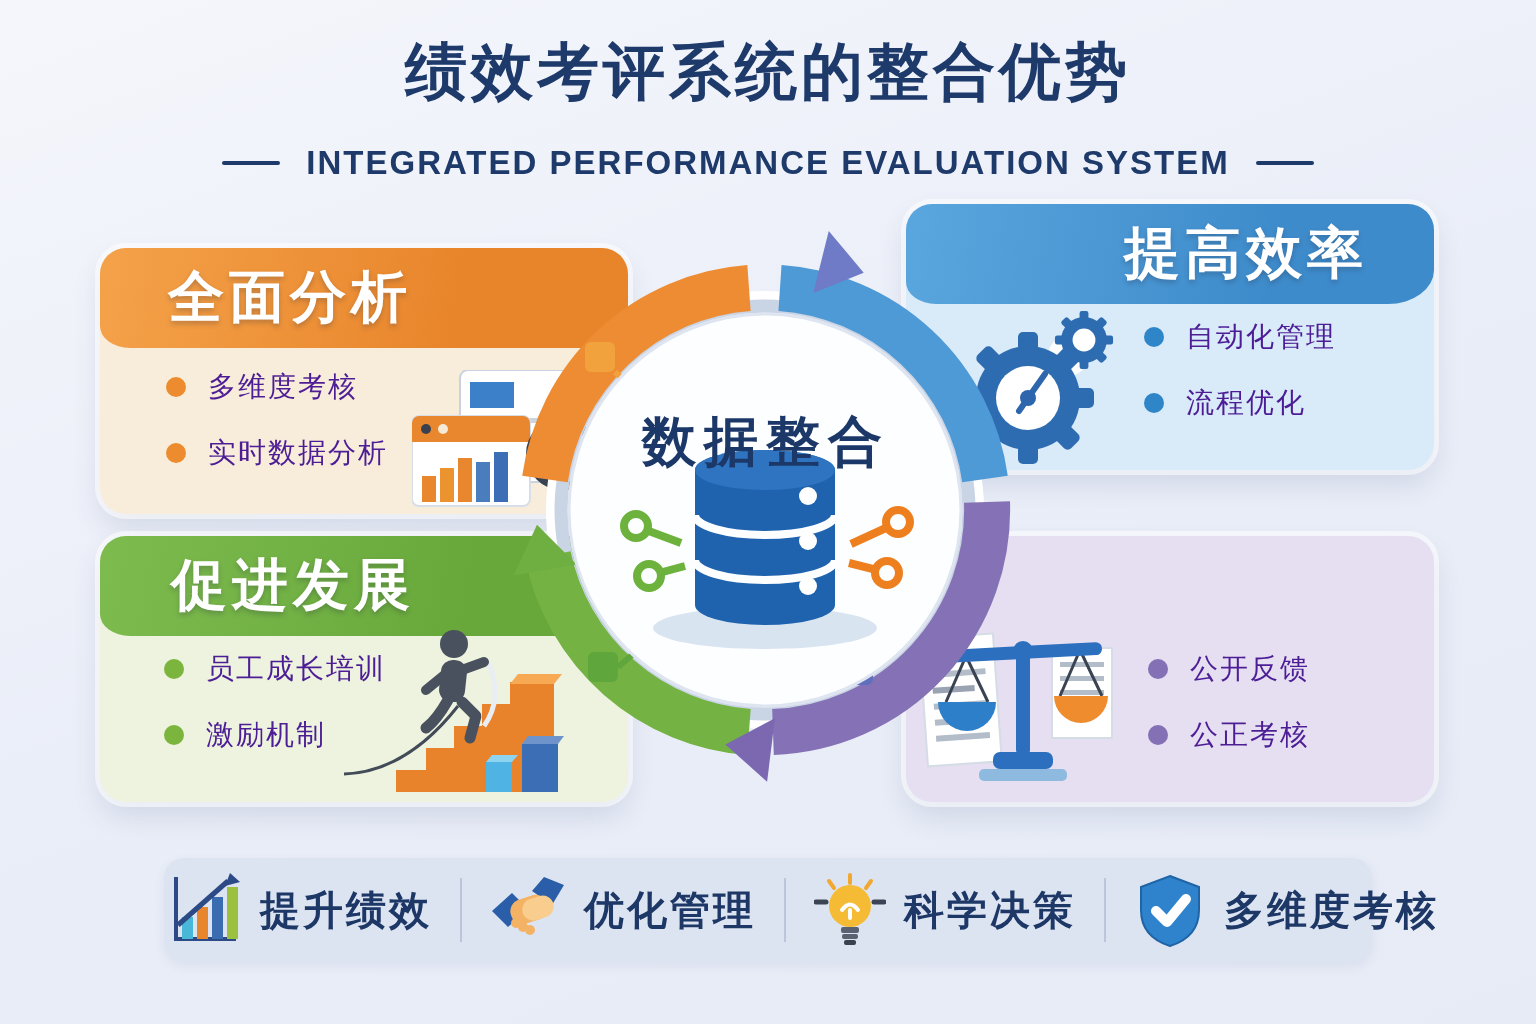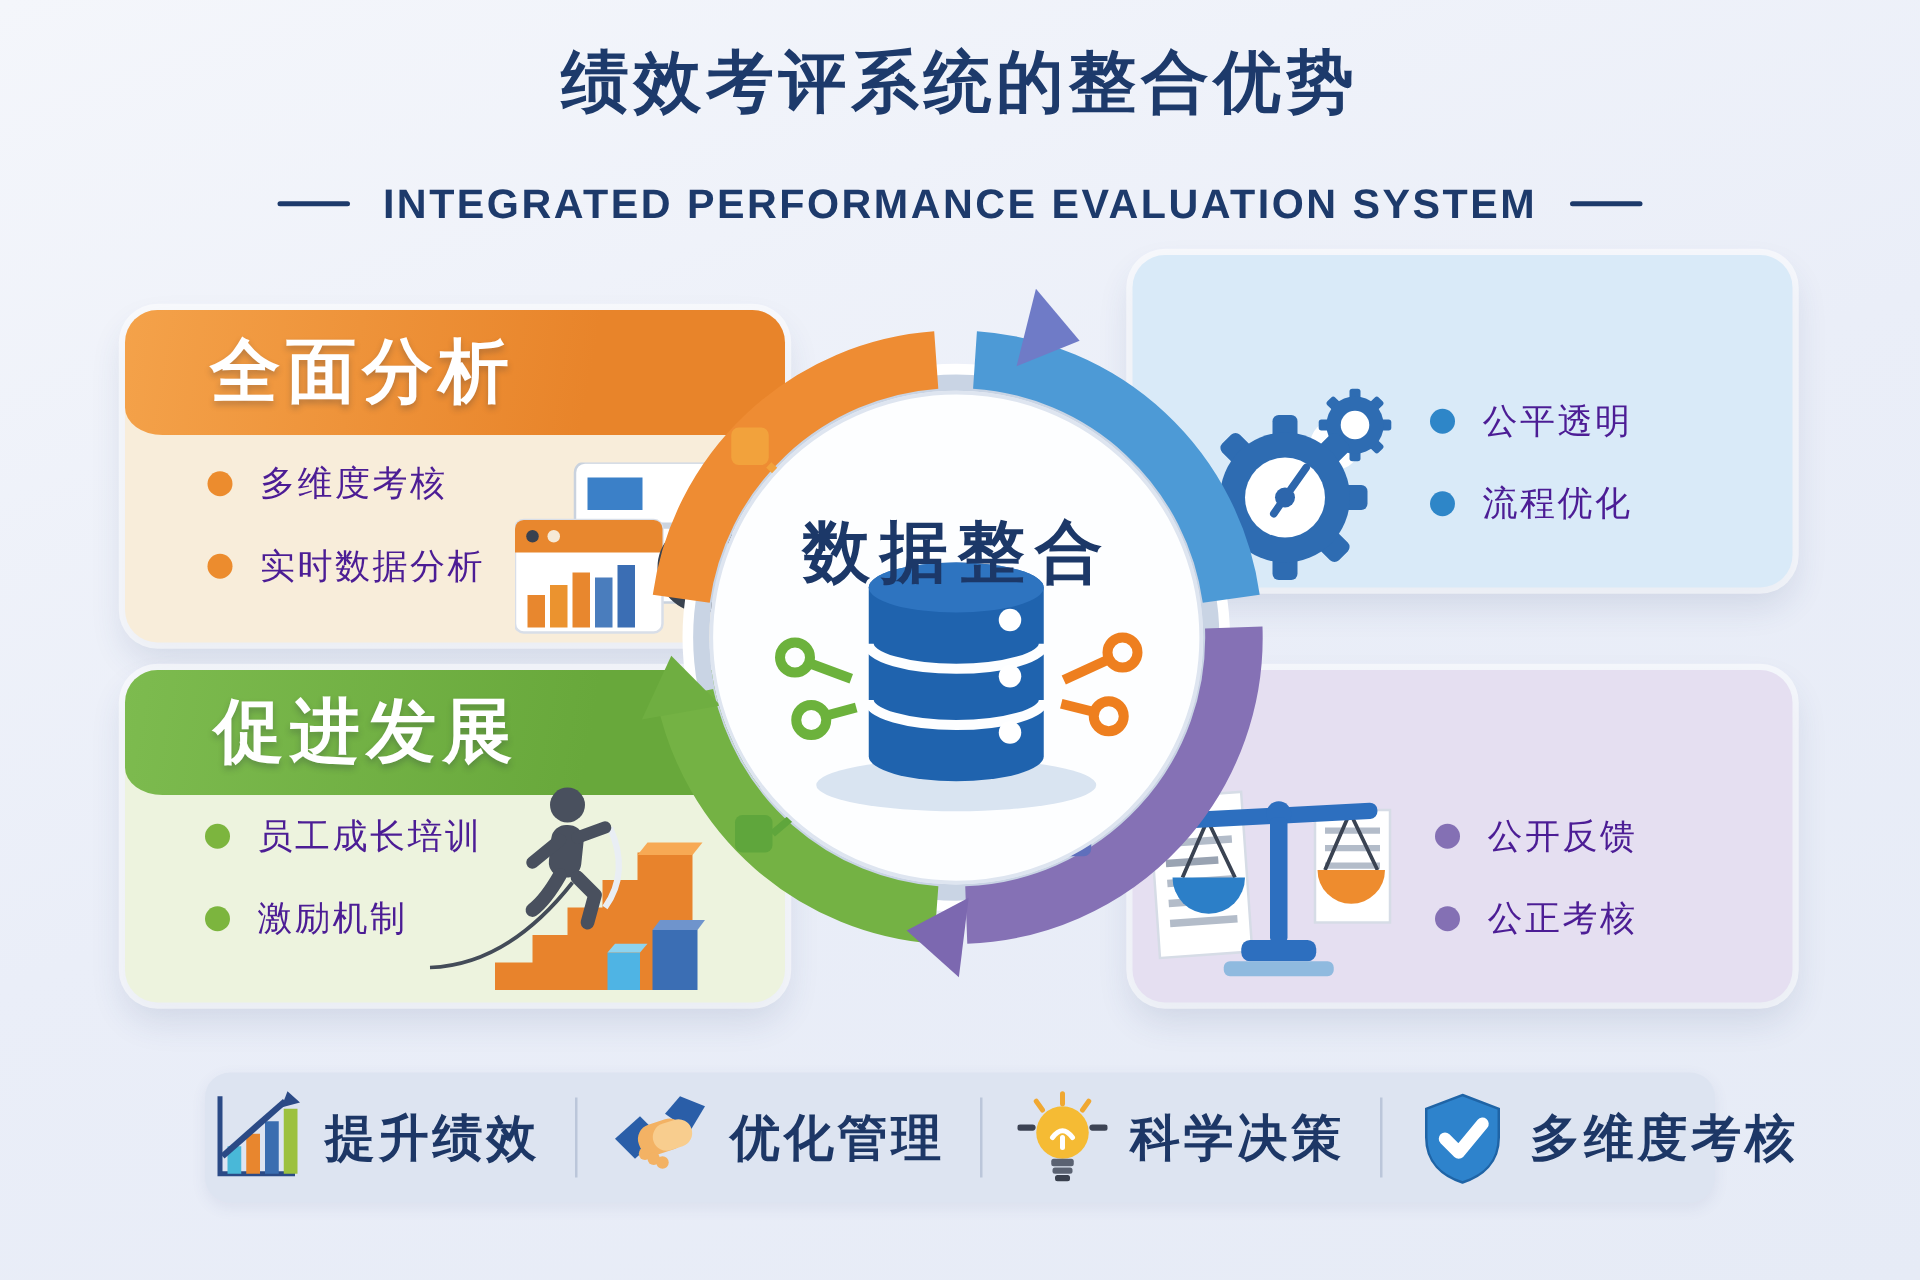--- a/index.html
+++ b/index.html
@@ -4,21 +4,21 @@
 <style>
   html,body{margin:0;padding:0;background:#dfe4ef;}
   .canvas{
     position:relative;width:1536px;height:1024px;overflow:hidden;
     background:linear-gradient(160deg,#f4f6fb 0%,#eaeef8 50%,#e6ebf6 100%);
     font-family:"Liberation Sans","DejaVu Sans",sans-serif;
   }
   
   .title{
     position:absolute;top:30px;left:0;right:0;text-align:center;
-    font-size:54px;font-weight:900;color:#1d3a6b;letter-spacing:4px;
+    font-size:62px;font-weight:900;color:#1d3a6b;letter-spacing:4px;
   }
   .subtitle-row{position:absolute;top:144px;left:0;right:0;display:flex;align-items:center;justify-content:center;gap:26px;}
   .subline{width:58px;height:4px;background:#1d3a6b;border-radius:2px;}
   .subtitle{font-size:33px;font-weight:700;color:#1d3a6b;letter-spacing:2px;}
   
   .panel{
     position:absolute;width:528px;height:266px;border-radius:26px;
     box-shadow:0 0 0 5px rgba(255,255,255,.55),0 14px 28px rgba(50,70,120,.14);
   }
   .panel .head{
@@ -115,24 +115,27 @@
       <rect x="46" y="88" width="14" height="44" fill="#e8872e"></rect>
       <rect x="64" y="92" width="14" height="40" fill="#4a7dbd"></rect>
       <rect x="82" y="82" width="14" height="50" fill="#3b6eb4"></rect>
       <circle cx="150" cy="84" r="32" fill="#bfe0f5" stroke="#39424f" stroke-width="8"></circle>
       <circle cx="141" cy="75" r="11" fill="#e2f1fb" opacity="0.9"></circle>
       <line x1="173" y1="107" x2="193" y2="128" stroke="#39424f" stroke-width="11" stroke-linecap="round"></line>
     </svg>
   </div>
 
   <div class="panel p2">
+    <div class="head">
+      <div class="t">提高效率</div>
+    </div>
     <div class="bullets">
       <div class="bullet">
         <div class="dot"></div>
-        <div class="bt">公平透明</div>
+        <div class="bt">自动化管理</div>
       </div>
       <div class="bullet">
         <div class="dot"></div>
         <div class="bt">流程优化</div>
       </div>
     </div>
     <svg class="picon" style="left:44px;top:100px;" width="170" height="162" viewBox="0 0 170 162">
       <defs>
         <g id="gearT" fill="#2e6cb2">
           <rect x="-10" y="-66" width="20" height="24" rx="5"></rect>

